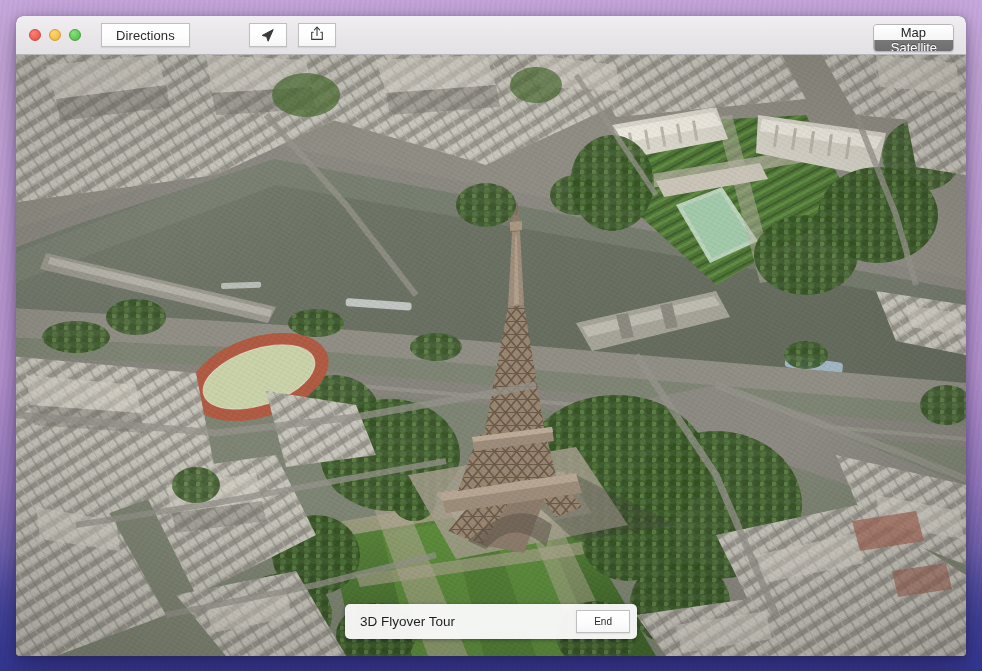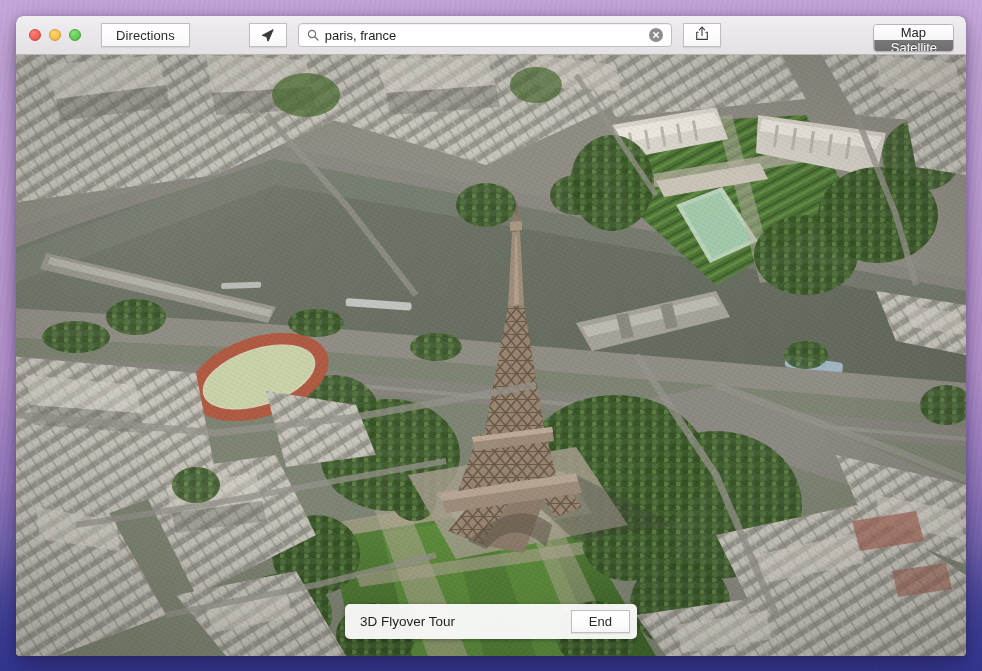--- a/index.html
+++ b/index.html
@@ -194,21 +194,21 @@
     padding: 0 7px 0 15px;
   }
   #flyover-label {
     flex: 1;
     font-size: 13.5px;
     color: #1e1e1e;
   }
   #flyover-end-button {
     height: 23px;
     padding: 0 17px;
-    font-size: 13px;
+    font-size: 10px;
   }
 </style>
 </head>
 <body>
 
 <div id="desktop">
   <div id="desktop-streaks"></div>
   <div id="desktop-bottom-glow"></div>
 
   <div id="window">
@@ -226,35 +226,20 @@
       </div>
 
       <div class="tb-btn" id="locate-button">
         <span>
           <svg width="15" height="15" viewBox="0 0 15 15">
             <path d="M13.2 1.6 L2.2 7.4 L6.6 8.6 L8.1 13.2 Z" fill="#3a3a3a" stroke="#3a3a3a" stroke-width="1" stroke-linejoin="round"></path>
           </svg>
         </span>
       </div>
 
-      <div id="search-field">
-        <span id="search-icon">
-          <svg width="12" height="12" viewBox="0 0 12 12">
-            <circle cx="5" cy="5" r="3.6" fill="none" stroke="#6d6d6d" stroke-width="1.2"></circle>
-            <line x1="7.7" y1="7.7" x2="11" y2="11" stroke="#6d6d6d" stroke-width="1.3" stroke-linecap="round"></line>
-          </svg>
-        </span>
-        <input id="search-input" type="text" value="paris, france" style="">
-        <div id="search-clear-button">
-          <svg width="8" height="8" viewBox="0 0 8 8">
-            <line x1="1.8" y1="1.8" x2="6.2" y2="6.2" stroke="#fff" stroke-width="1.5" stroke-linecap="round"></line>
-            <line x1="6.2" y1="1.8" x2="1.8" y2="6.2" stroke="#fff" stroke-width="1.5" stroke-linecap="round"></line>
-          </svg>
-        </div>
-      </div>
 
       <div class="tb-btn" id="share-button">
         <span>
           <svg width="14" height="15" viewBox="0 0 14 15">
             <path d="M7 1.2 L7 9.4" stroke="#3a3a3a" stroke-width="1.1" stroke-linecap="round" fill="none"></path>
             <path d="M4.4 3.8 L7 1.2 L9.6 3.8" stroke="#3a3a3a" stroke-width="1.1" fill="none" stroke-linecap="round" stroke-linejoin="round"></path>
             <path d="M3.2 6.3 L1.7 6.3 L1.7 13.4 L12.3 13.4 L12.3 6.3 L10.8 6.3" stroke="#3a3a3a" stroke-width="1.1" fill="none" stroke-linejoin="round" stroke-linecap="round"></path>
           </svg>
         </span>
       </div>

